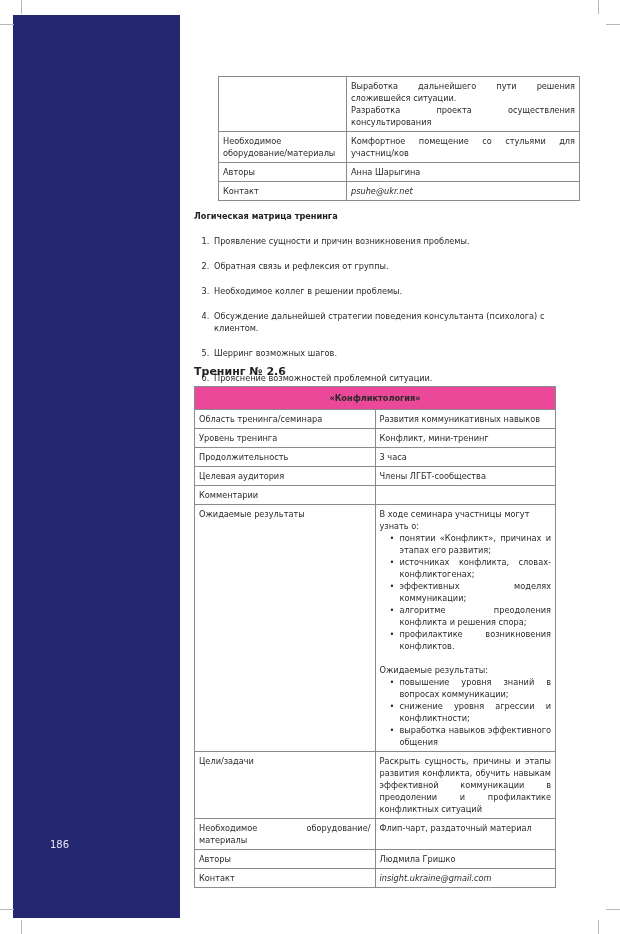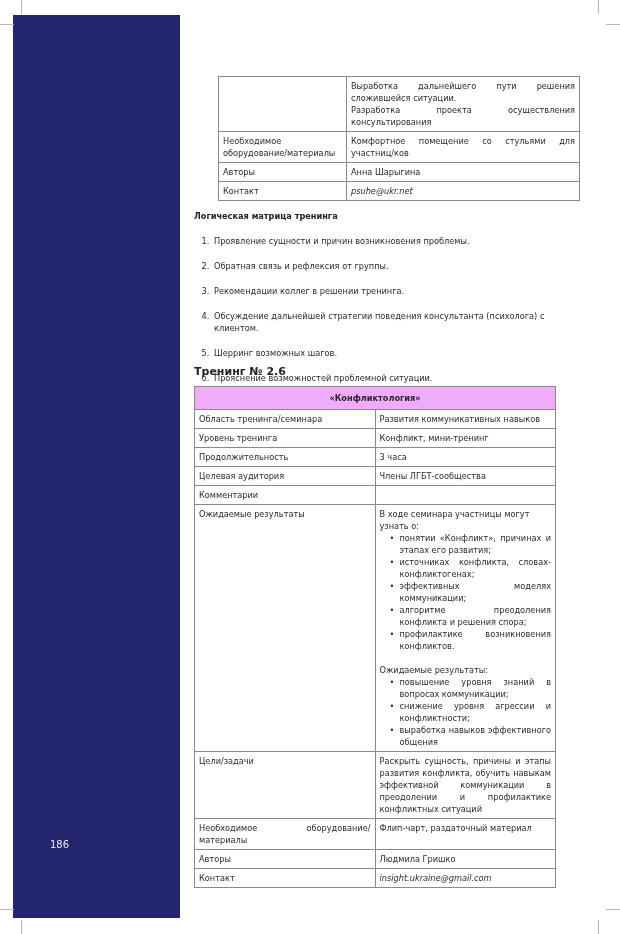--- a/index.html
+++ b/index.html
@@ -28,21 +28,21 @@
   }
   table.info td {
     border: 1px solid #8a8a8a; padding: 3px 4px; vertical-align: top;
     font-size: 8.2px; line-height: 12px; color: #2a2a2a;
   }
   table.info td.k { width: 119px; }
   table.info td.just { text-align: justify; text-align-last: left; }
   td.k.split { text-align: justify; text-align-last: left; }
   .italic { font-style: italic; }
   .hdr {
-    background: #f0abfc; text-align: center; font-weight: bold; padding: 5px 4px !important;
+    background: #ec4899; text-align: center; font-weight: bold; padding: 5px 4px !important;
   }
 
   .matrix-title { font-weight: bold; font-size: 8.2px; line-height: 11px; color: #222; }
   ol.steps { margin: 5px 0 0 0; padding-left: 18px; }
   ol.steps li { font-size: 8.2px; line-height: 12px; padding-left: 2px; margin-top: 13px; }
 
   .training-title { font-weight: bold; font-size: 11px; color: #222; }
 
   ul.bul { list-style: none; margin: 0; padding-left: 10px; }
   ul.bul li { position: relative; padding-left: 10px; text-align: justify; text-align-last: left; }
@@ -87,21 +87,21 @@
     </tr>
   </tbody>
     </table>
 </div>
 
 <div class="content" style="top:211px;">
   <div class="matrix-title">Логическая матрица тренинга</div>
   <ol class="steps">
     <li>Проявление сущности и причин возникновения проблемы.</li>
     <li>Обратная связь и рефлексия от группы.</li>
-    <li>Рекомендации коллег в решении тренинга.</li>
+    <li>Необходимое коллег в решении проблемы.</li>
     <li>Обсуждение дальнейшей стратегии поведения консультанта (психолога) с клиентом.</li>
     <li>Шерринг возможных шагов.</li>
     <li>Прояснение возможностей проблемной ситуации.</li>
   </ol>
 </div>
 
 <div class="content" style="top:366px;">
   <div class="training-title">Тренинг № 2.6</div>
   <table class="info" style="margin-top:8px;">
     <tbody>

